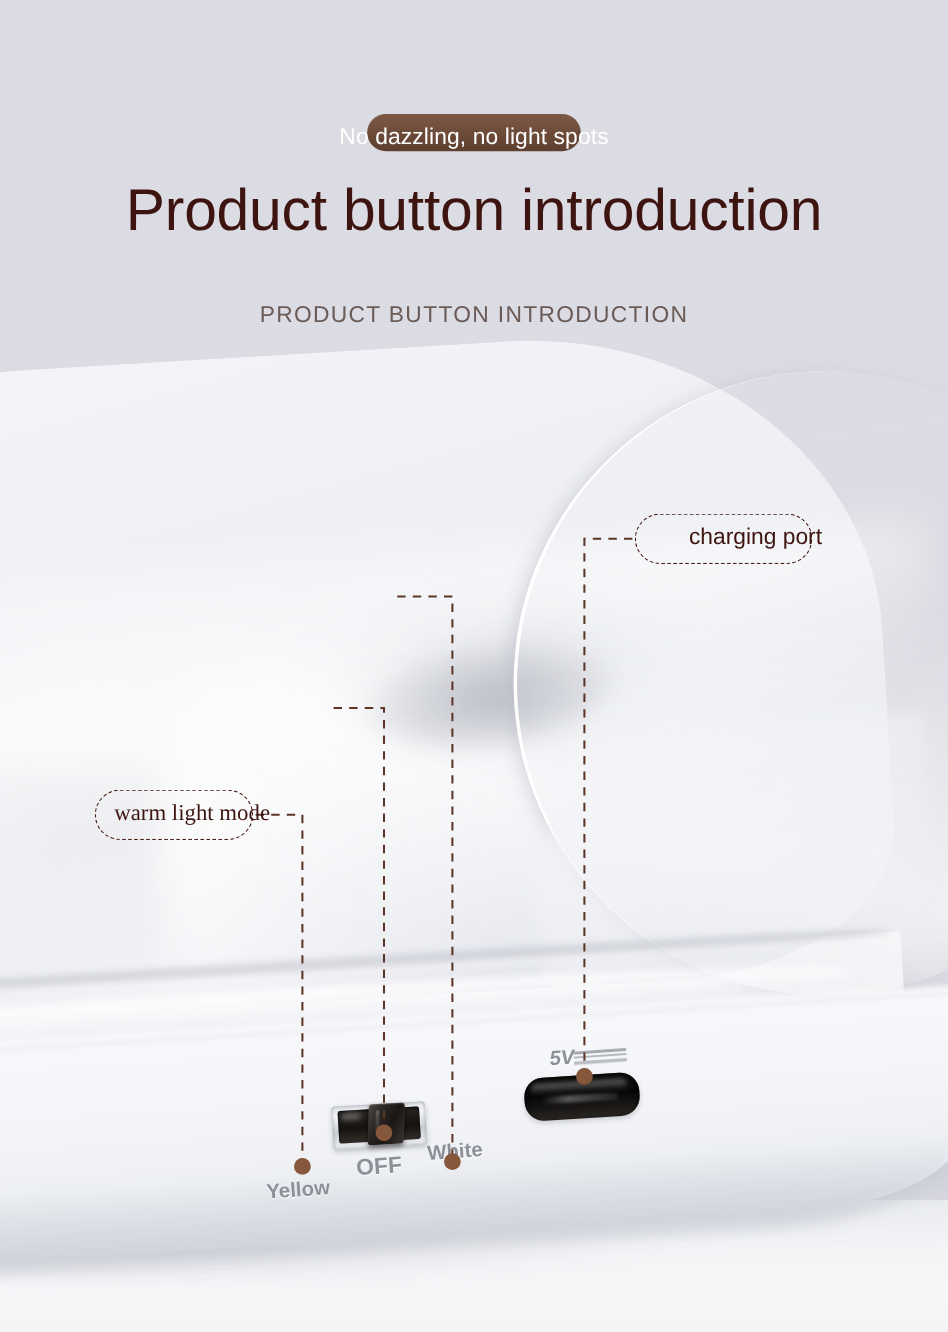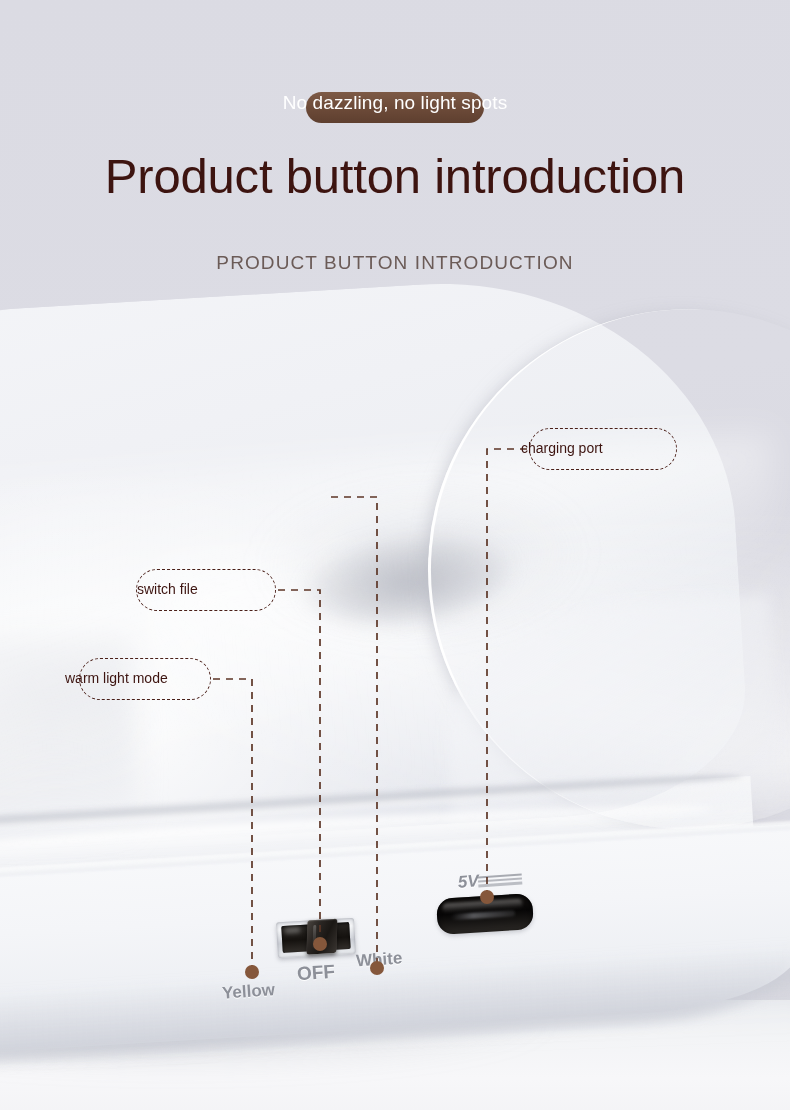--- a/index.html
+++ b/index.html
@@ -287,21 +287,21 @@
     width: 44px; height: 12px; transform: rotate(-4deg);
     background:
       linear-gradient(180deg, rgba(141,144,153,0) 0 1px, rgba(141,144,153,.75) 1px 3px, rgba(141,144,153,0) 3px 5px,
                               rgba(141,144,153,.6) 5px 7px, rgba(141,144,153,0) 7px 9px, rgba(141,144,153,.55) 9px 11px);
     filter: blur(.4px);
   }
 
   
   .badge-wrap {
     position: absolute; left: 0; right: 0; top: 92px;
-    display: flex; justify-content: center; align-items: flex-start;
+    display: flex; justify-content: center; align-items: flex-end;
     height: 34px;
   }
   .badge-pill {
     position: absolute;
     width: 178px; height: 31px;
     border-radius: 16px;
     background: linear-gradient(180deg, #7d5a46 0%, #6d4b39 50%, #5e3f2f 100%);
     filter: blur(.6px);
   }
   .badge-text {
@@ -327,40 +327,40 @@
     color: #6b5b57;
     font-size: 19px;
     font-weight: 400;
     letter-spacing: 1.1px;
     white-space: nowrap;
   }
 
   
   .callout {
     position: absolute;
-    display: flex; align-items: center; justify-content: flex-start;
+    display: flex; align-items: center; justify-content: flex-end;
     border: 1.6px dashed #4a1f18;
     border-radius: 999px;
     color: #3d1410;
-    font-size: 14px;
+    font-size: 19px;
     white-space: nowrap;
     background: transparent;
   }
   .callout span { display: block; transform: translateY(-1px); }
 
   #callout-charging  { left: 529px; top: 428px; width: 148px; height: 42px; }
   #callout-charging span { margin: 0 -9px; }
 
   #callout-white     { left: 187px; top: 476px; width: 142px; height: 42px; }
   #callout-white span { margin: 0 -13px; }
 
   #callout-switch    { left: 136px; top: 569px; width: 140px; height: 42px; }
 
   #callout-warm      { left: 79px; top: 658px; width: 132px; height: 42px; }
-  #callout-warm span { margin: 13px -15px; }
+  #callout-warm span { margin: 13px -15px; font-family: Liberation Serif, serif; }
 
   
   .leader { position: absolute; pointer-events: none; }
   .leader-svg { position: absolute; left: 0; top: 0; overflow: visible; }
   .leader-path { fill: none; stroke: #5c3526; stroke-width: 1.7; stroke-dasharray: 7 6; }
   .dot { fill: #85573b; }
 </style>
 </head>
 <body>
 
@@ -431,20 +431,17 @@
       <circle class="dot" cx="320" cy="944" r="7"></circle>
 
       <path class="leader-path" d="M 213 679 L 252 679 L 252 966"></path>
       <circle class="dot" cx="252" cy="972" r="7"></circle>
     </svg>
   </div>
 
   <div class="callout" id="callout-charging">
     <span>charging port</span>
   </div>
-  <div class="callout" id="callout-switch">
-    <span>switch file</span>
-  </div>
   <div class="callout" id="callout-warm">
     <span>warm light mode</span>
   </div>
 
 </div>
 
 </body></html>

